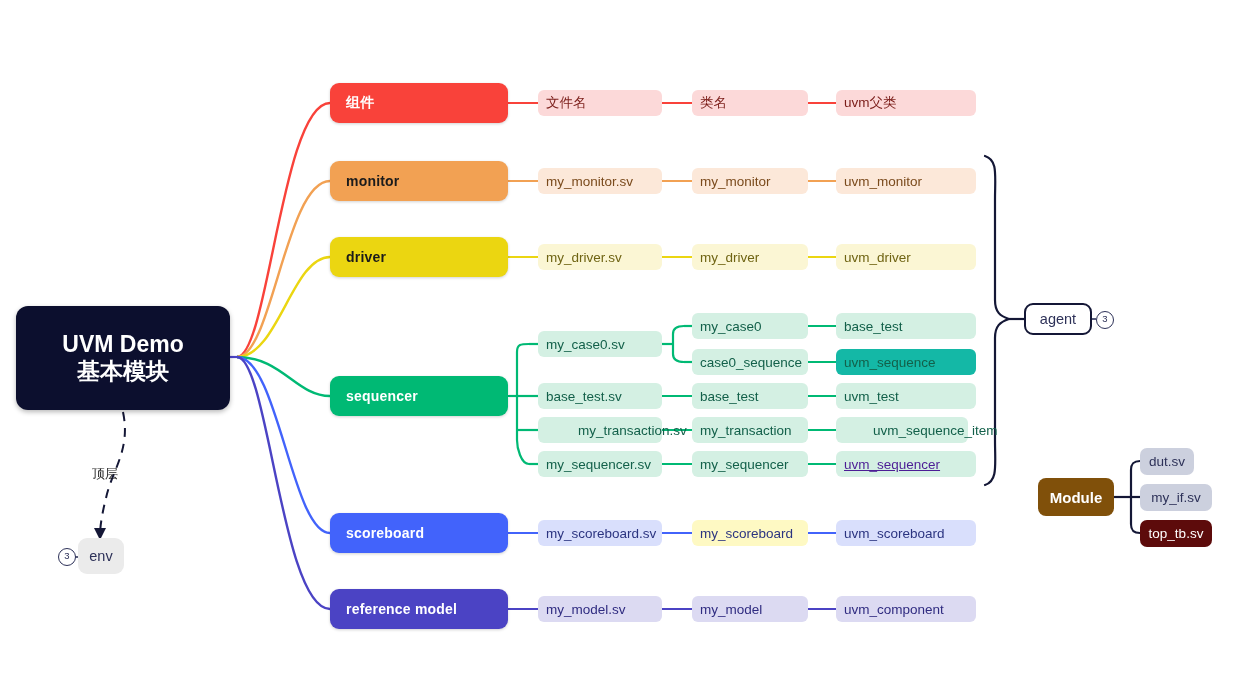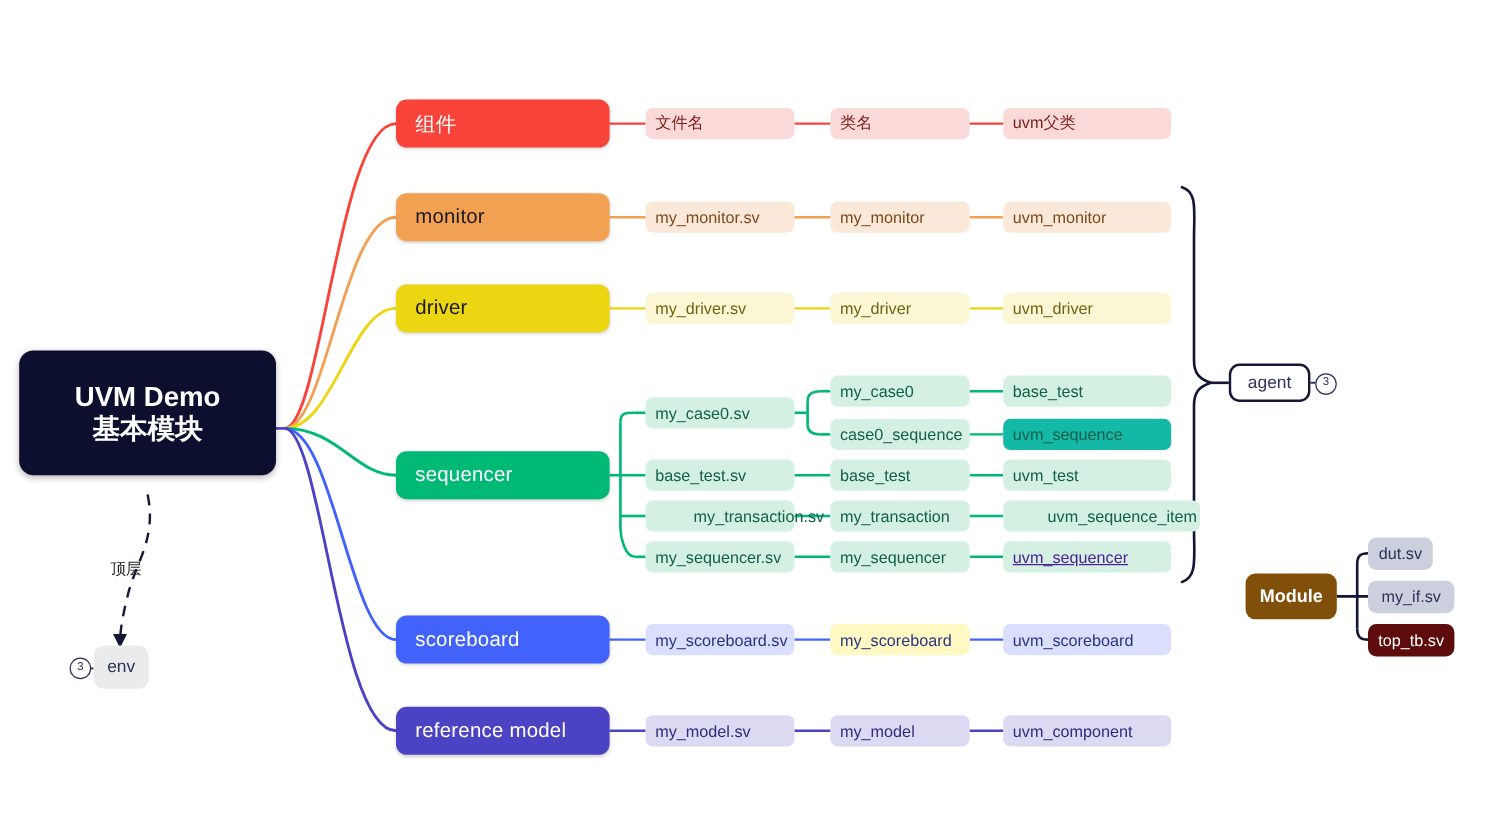--- a/index.html
+++ b/index.html
@@ -8,35 +8,35 @@
     font-family:"Liberation Sans","DejaVu Sans",sans-serif;
   }
   #stage{position:absolute;left:0;top:0;width:1244px;height:678px;}
   #wires{position:absolute;left:0;top:0;width:1244px;height:678px;pointer-events:none;}
 
   .node{position:absolute;box-sizing:border-box;display:flex;align-items:center;}
   .node .lbl{display:block;width:100%;white-space:nowrap;}
 
   
   .root{
-    left:16px;top:292px;width:214px;height:104px;
+    left:16px;top:306px;width:214px;height:104px;
     background:#0c0f2e;border-radius:12px;
     justify-content:center;text-align:center;
     box-shadow:0 2px 5px rgba(0,0,0,.28);
   }
   .root .lbl{
     color:#ffffff;font-size:23px;font-weight:bold;line-height:27px;text-align:center;
   }
 
   
   .cat{
     left:330px;width:178px;height:40px;border-radius:9px;
     padding-left:16px;box-shadow:0 1px 3px rgba(0,0,0,.18);
   }
-  .cat .lbl{font-size:17px;font-weight:normal;letter-spacing:.2px;}
+  .cat .lbl{font-size:14px;font-weight:bold;letter-spacing:.2px;}
 
   
   .chip{
     height:26px;border-radius:6px;padding-left:8px;box-sizing:border-box;align-items:center;
   }
   .chip .lbl{font-size:13.5px;}
 
   
   .env{
     left:78px;top:538px;width:46px;height:36px;border-radius:9px;
@@ -243,21 +243,21 @@
   <div class="node chip" style="left:836px;top:383px;width:140px;background:#d4f0e3;">
     <span class="lbl" style="color:#13604a;">uvm_test</span>
   </div>
 
   <div class="node chip" style="left:538px;top:417px;width:124px;background:#d4f0e3;">
     <span class="lbl" style="color:#13604a;margin-left:32px;">my_transaction.sv</span>
   </div>
   <div class="node chip" style="left:692px;top:417px;width:116px;background:#d4f0e3;">
     <span class="lbl" style="color:#13604a;">my_transaction</span>
   </div>
-  <div class="node chip" style="left:836px;top:417px;width:164px;background:#d4f0e3;padding-left:37px;">
+  <div class="node chip" style="left:836px;top:417px;width:132px;background:#d4f0e3;padding-left:37px;">
     <span class="lbl" style="color:#13604a;">uvm_sequence_item</span>
   </div>
 
   <div class="node chip" style="left:538px;top:451px;width:124px;background:#d4f0e3;">
     <span class="lbl" style="color:#13604a;">my_sequencer.sv</span>
   </div>
   <div class="node chip" style="left:692px;top:451px;width:116px;background:#d4f0e3;">
     <span class="lbl" style="color:#13604a;">my_sequencer</span>
   </div>
   <div class="node chip" style="left:836px;top:451px;width:140px;background:#d4f0e3;">

